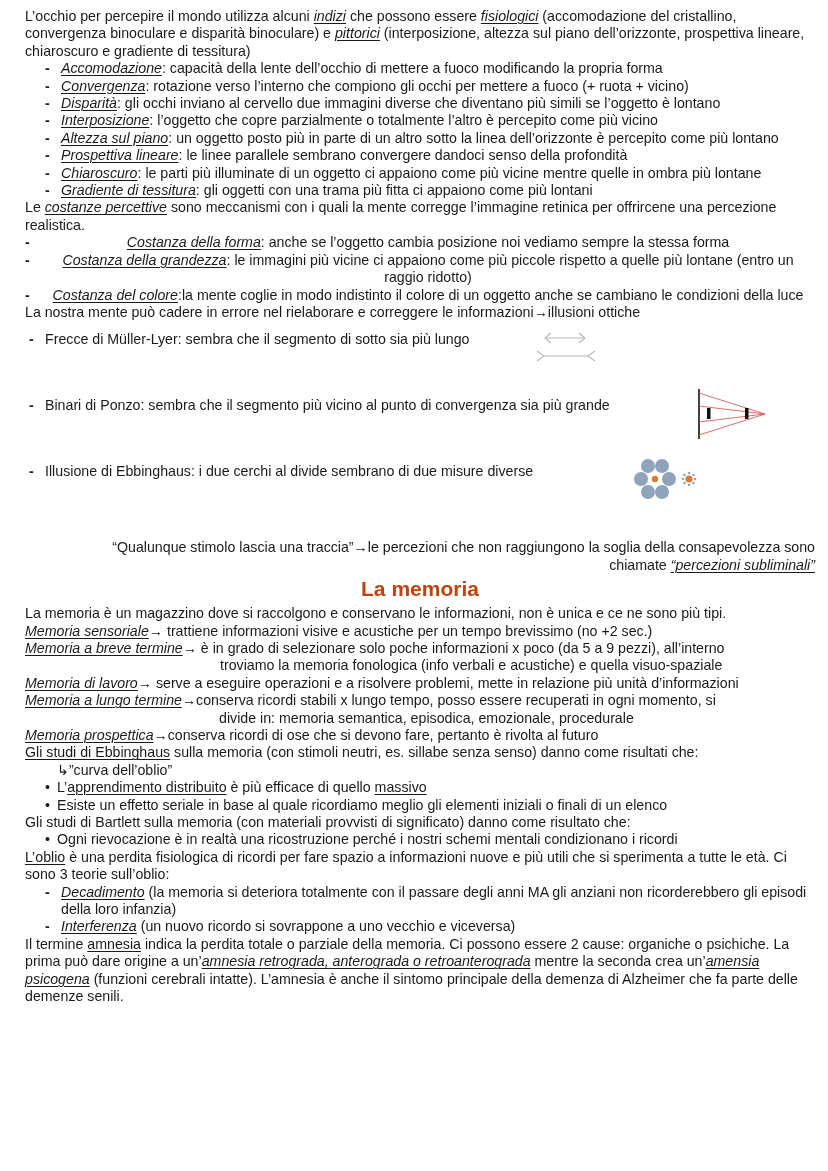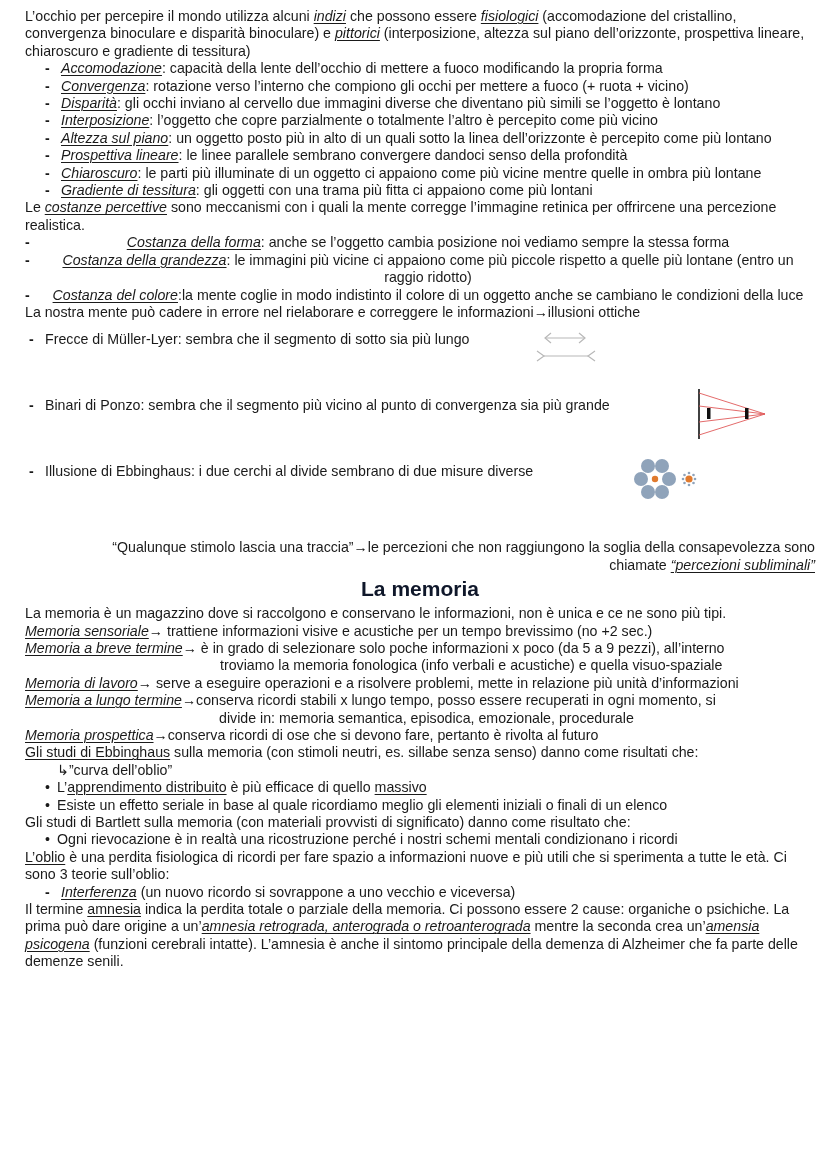--- a/index.html
+++ b/index.html
@@ -20,39 +20,39 @@
     .bullet-list { margin: 0; padding: 0; list-style: none; }
     .bullet-list li { position: relative; padding-left: 32px; }
     .bullet-list li::before { content: "\2022"; position: absolute; left: 20px; }
     .sub { padding-left: 32px; }
     .indent-cont { padding-left: 195px; }
     .indent-cont2 { padding-left: 194px; }
     .illusion-row { position: relative; height: 66px; }
     .illusion-row .txt { position: absolute; left: 4px; top: 0; padding-left: 16px; }
     .illusion-row .txt::before { content: "-"; position: absolute; left: 0; font-weight: bold; }
     .center { text-align: right; }
-    .section-title { text-align: center; color: #0f172a; font-size: 21px; line-height: 24px; margin: 3px 0 4px 0; }
+    .section-title { text-align: center; color: #c2410c; font-size: 21px; line-height: 24px; margin: 3px 0 4px 0; }
     .gap-s { height: 10px; }
     svg { display: block; position: absolute; }
   </style>
 </head>
 <body>
 
 <div class="page">
 
   <p>
     <span>L’occhio per percepire il mondo utilizza alcuni </span><i class="u">indizi</i><span> che possono essere </span><i class="u">fisiologici</i><span> (accomodazione del cristallino, convergenza binoculare e disparità binoculare) e </span><i class="u">pittorici</i><span> (interposizione, altezza sul piano dell’orizzonte, prospettiva lineare, chiaroscuro e gradiente di tessitura)</span>
   </p>
 
   <ul class="dash-list">
     <li><i class="u">Accomodazione</i><span>: capacità della lente dell’occhio di mettere a fuoco modificando la propria forma</span></li>
     <li><i class="u">Convergenza</i><span>: rotazione verso l’interno che compiono gli occhi per mettere a fuoco (+ ruota + vicino)</span></li>
     <li><i class="u">Disparità</i><span>: gli occhi inviano al cervello due immagini diverse che diventano più simili se l’oggetto è lontano</span></li>
     <li><i class="u">Interposizione</i><span>: l’oggetto che copre parzialmente o totalmente l’altro è percepito come più vicino</span></li>
-    <li><i class="u">Altezza sul piano</i><span>: un oggetto posto più in alto di un quali sotto la linea dell’orizzonte è percepito come più lontano</span></li>
+    <li><i class="u">Altezza sul piano</i><span>: un oggetto posto più in parte di un altro sotto la linea dell’orizzonte è percepito come più lontano</span></li>
     <li><i class="u">Prospettiva lineare</i><span>: le linee parallele sembrano convergere dandoci senso della profondità</span></li>
     <li><i class="u">Chiaroscuro</i><span>: le parti più illuminate di un oggetto ci appaiono come più vicine mentre quelle in ombra più lontane</span></li>
     <li><i class="u">Gradiente di tessitura</i><span>: gli oggetti con una trama più fitta ci appaiono come più lontani</span></li>
   </ul>
 
   <p>
     <span>Le </span><i class="u">costanze percettive</i><span> sono meccanismi con i quali la mente corregge l’immagine retinica per offrircene una percezione realistica.</span>
   </p>
   <ul class="dash-list flush">
     <li><i class="u">Costanza della forma</i><span>: anche se l’oggetto cambia posizione noi vediamo sempre la stessa forma</span></li>
@@ -143,18 +143,19 @@
     <li>Esiste un effetto seriale in base al quale ricordiamo meglio gli elementi iniziali o finali di un elenco</li>
   </ul>
 
   <p>Gli studi di Bartlett sulla memoria (con materiali provvisti di significato) danno come risultato che:</p>
   <ul class="bullet-list">
     <li>Ogni rievocazione è in realtà una ricostruzione perché i nostri schemi mentali condizionano i ricordi</li>
   </ul>
 
   <p><span class="u">L’oblio</span><span> è una perdita fisiologica di ricordi per fare spazio a informazioni nuove e più utili che si sperimenta a tutte le età. Ci sono 3 teorie sull’oblio:</span></p>
   <ul class="dash-list">
+    <li><i class="u">Decadimento</i><span> (la memoria si deteriora totalmente con il passare degli anni MA gli anziani non ricorderebbero gli episodi della loro infanzia)</span></li>
     <li><i class="u">Interferenza</i><span> (un nuovo ricordo si sovrappone a uno vecchio e viceversa)</span></li>
   </ul>
 
   <p><span>Il termine </span><span class="u">amnesia</span><span> indica la perdita totale o parziale della memoria. Ci possono essere 2 cause: organiche o psichiche. La prima può dare origine a un’</span><i class="u">amnesia retrograda, anterograda o retroanterograda</i><span> mentre la seconda crea un’</span><i class="u">amensia psicogena</i><span> (funzioni cerebrali intatte). L’amnesia è anche il sintomo principale della demenza di Alzheimer che fa parte delle demenze senili.</span></p>
 
 </div>
 
 </body></html>

